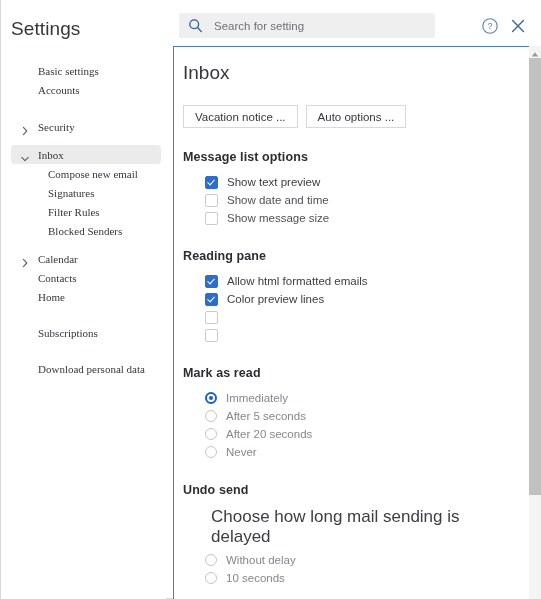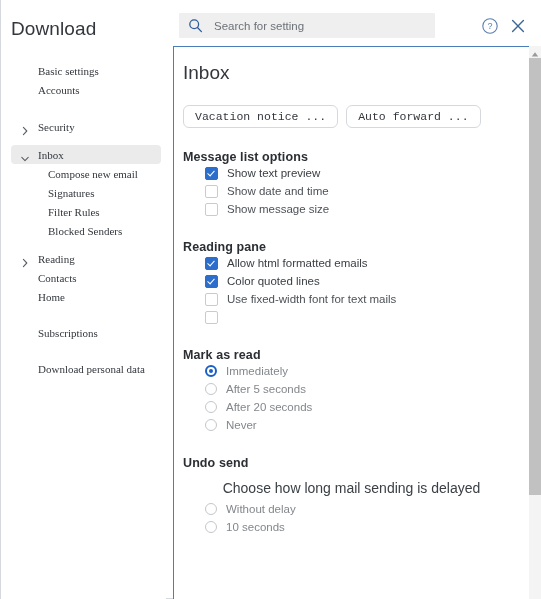--- a/index.html
+++ b/index.html
@@ -147,46 +147,46 @@
     padding: 15px 0 0 9px;
   }
   #button-row {
     margin: 21px 0 0 9px;
     display: flex;
     gap: 8px;
   }
   .flat-btn {
     background: #ffffff;
     border: 1px solid #d5d8dc;
-    border-radius: 6px;
-    font-family: Liberation Mono, monospace;
+    border-radius: 0;
+    font-family: Liberation Sans, sans-serif;
     font-size: 11.5px;
     color: #33373d;
     height: 23px;
     padding: 0 11px;
     cursor: default;
     white-space: nowrap;
   }
   .section {
     margin-top: 22px;
     padding-left: 9px;
   }
   .section-heading {
     font-size: 12.5px;
     font-weight: bold;
     color: #2b2f34;
     letter-spacing: 0.1px;
   }
   .section-sub {
-    font-size: 14px;
+    font-size: 17px;
     color: #3b4045;
-    margin: 10px 0 3px 6px;
-    text-align: center;
+    margin: 10px 0 3px 28px;
   }
   .opt-list {
+    margin-top: 9px;
     padding-left: 22px;
   }
   .opt-row {
     display: flex;
     align-items: center;
     height: 18px;
     cursor: default;
   }
   .opt-label {
     font-size: 11.5px;
@@ -279,21 +279,21 @@
     height: 437px;
     background: #c1c1c1;
   }
 </style>
 </head>
 <body>
 
 <div id="app">
 
   <div id="sidebar">
-    <div id="settings-title">Download</div>
+    <div id="settings-title">Settings</div>
     <div id="nav">
         <div class="nav-row lvl1">
           <span class="nav-label">Basic settings</span>
         </div>
         <div class="nav-row lvl1">
           <span class="nav-label">Accounts</span>
         </div>
         <div class="gap-sm"></div>
         <div class="gap-sm"></div>
         <div class="nav-row lvl1">
@@ -319,21 +319,21 @@
           <span class="nav-label">Filter Rules</span>
         </div>
         <div class="nav-row lvl2">
           <span class="nav-label">Blocked Senders</span>
         </div>
         <div class="gap-sm"></div>
         <div class="nav-row lvl1">
           <span class="chev"><svg width="10" height="10" viewBox="0 0 10 10">
               <polyline points="3.4,1.4 6.8,5 3.4,8.6" fill="none" stroke="#5a5f65" stroke-width="1.1" stroke-linecap="round" stroke-linejoin="round"></polyline>
             </svg></span>
-          <span class="nav-label">Reading</span>
+          <span class="nav-label">Calendar</span>
         </div>
         <div class="nav-row lvl1">
           <span class="nav-label">Contacts</span>
         </div>
         <div class="nav-row lvl1">
           <span class="nav-label">Home</span>
         </div>
         <div class="gap-md"></div>
         <div class="nav-row lvl1">
           <span class="nav-label">Subscriptions</span>
@@ -373,21 +373,21 @@
         </svg>
       </span>
     </div>
   </div>
 
   <div id="content-panel">
     <div id="content-inner">
       <div id="content-title">Inbox</div>
       <div id="button-row">
           <button class="flat-btn">Vacation notice ...</button>
-          <button class="flat-btn">Auto forward ...</button>
+          <button class="flat-btn">Auto options ...</button>
         </div>
       <div id="sections">
           <div class="section">
             <div class="section-heading">Message list options</div>
             <div class="opt-list">
               <div class="opt-row">
                 <span class="cb checked"></span>
                 <span class="opt-label on">Show text preview</span>
               </div>
               <div class="opt-row">
@@ -402,25 +402,24 @@
           </div>
           <div class="section">
             <div class="section-heading">Reading pane</div>
             <div class="opt-list">
               <div class="opt-row">
                 <span class="cb checked"></span>
                 <span class="opt-label on">Allow html formatted emails</span>
               </div>
               <div class="opt-row">
                 <span class="cb checked"></span>
-                <span class="opt-label on">Color quoted lines</span>
+                <span class="opt-label on">Color preview lines</span>
               </div>
               <div class="opt-row">
                 <span class="cb unchecked"></span>
-                <span class="opt-label off">Use fixed-width font for text mails</span>
               </div>
               <div class="opt-row">
                 <span class="cb unchecked"></span>
               </div>
             </div>
           </div>
           <div class="section">
             <div class="section-heading">Mark as read</div>
             <div class="opt-list">
               <div class="opt-row">

